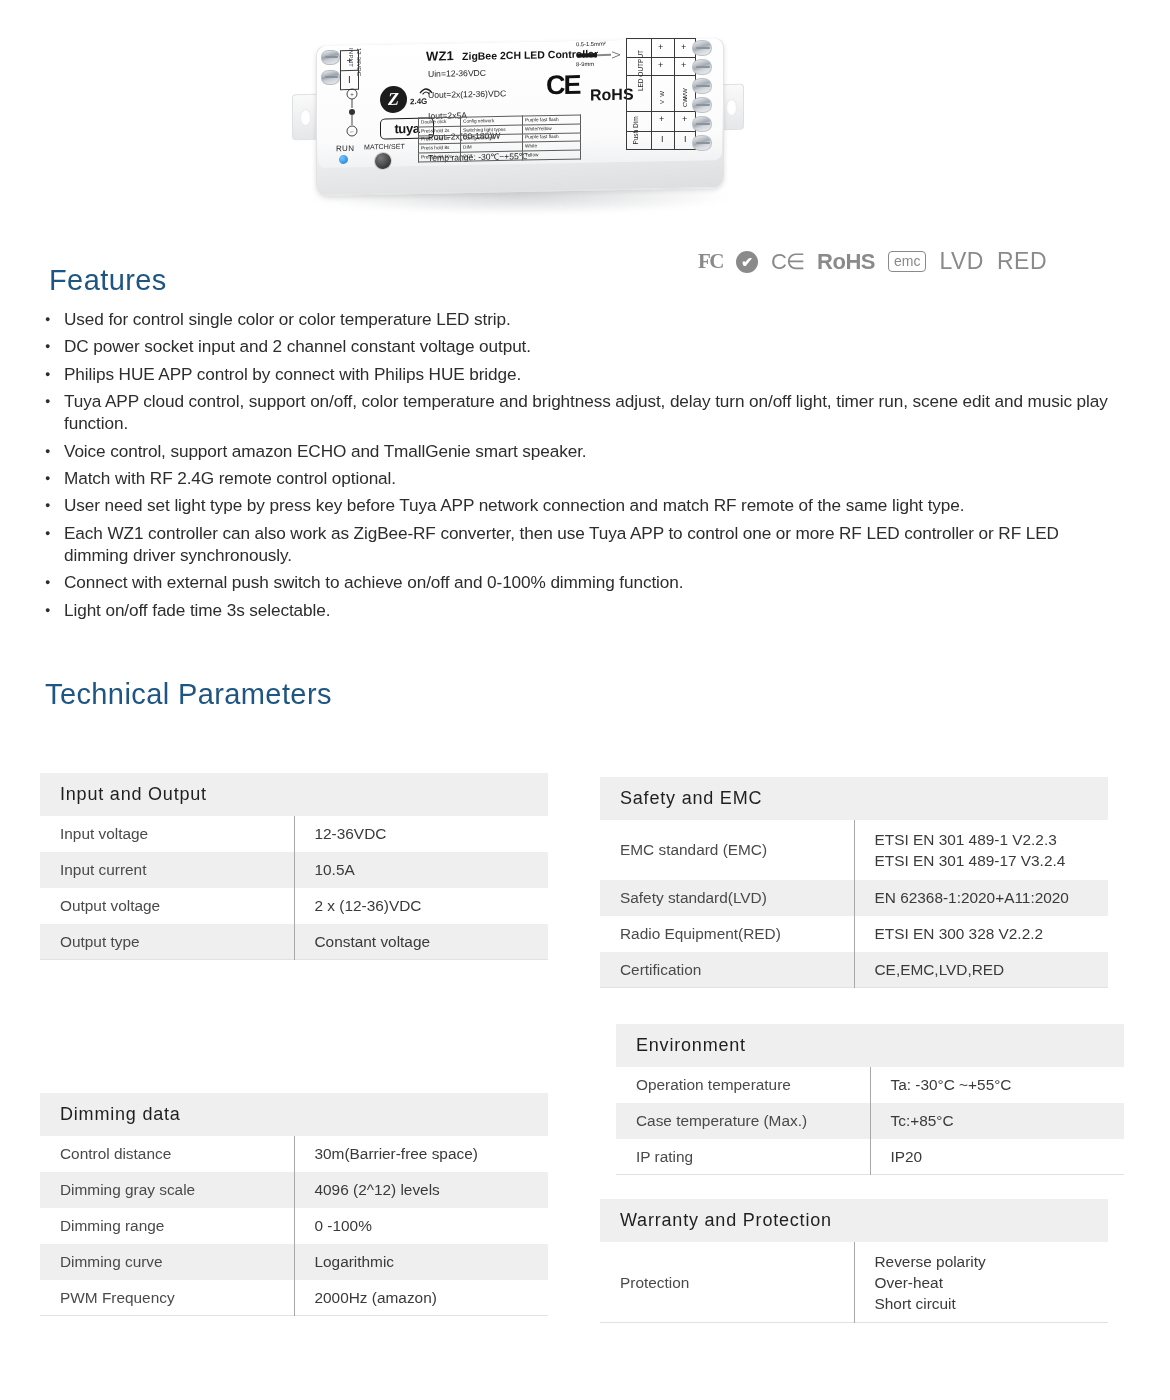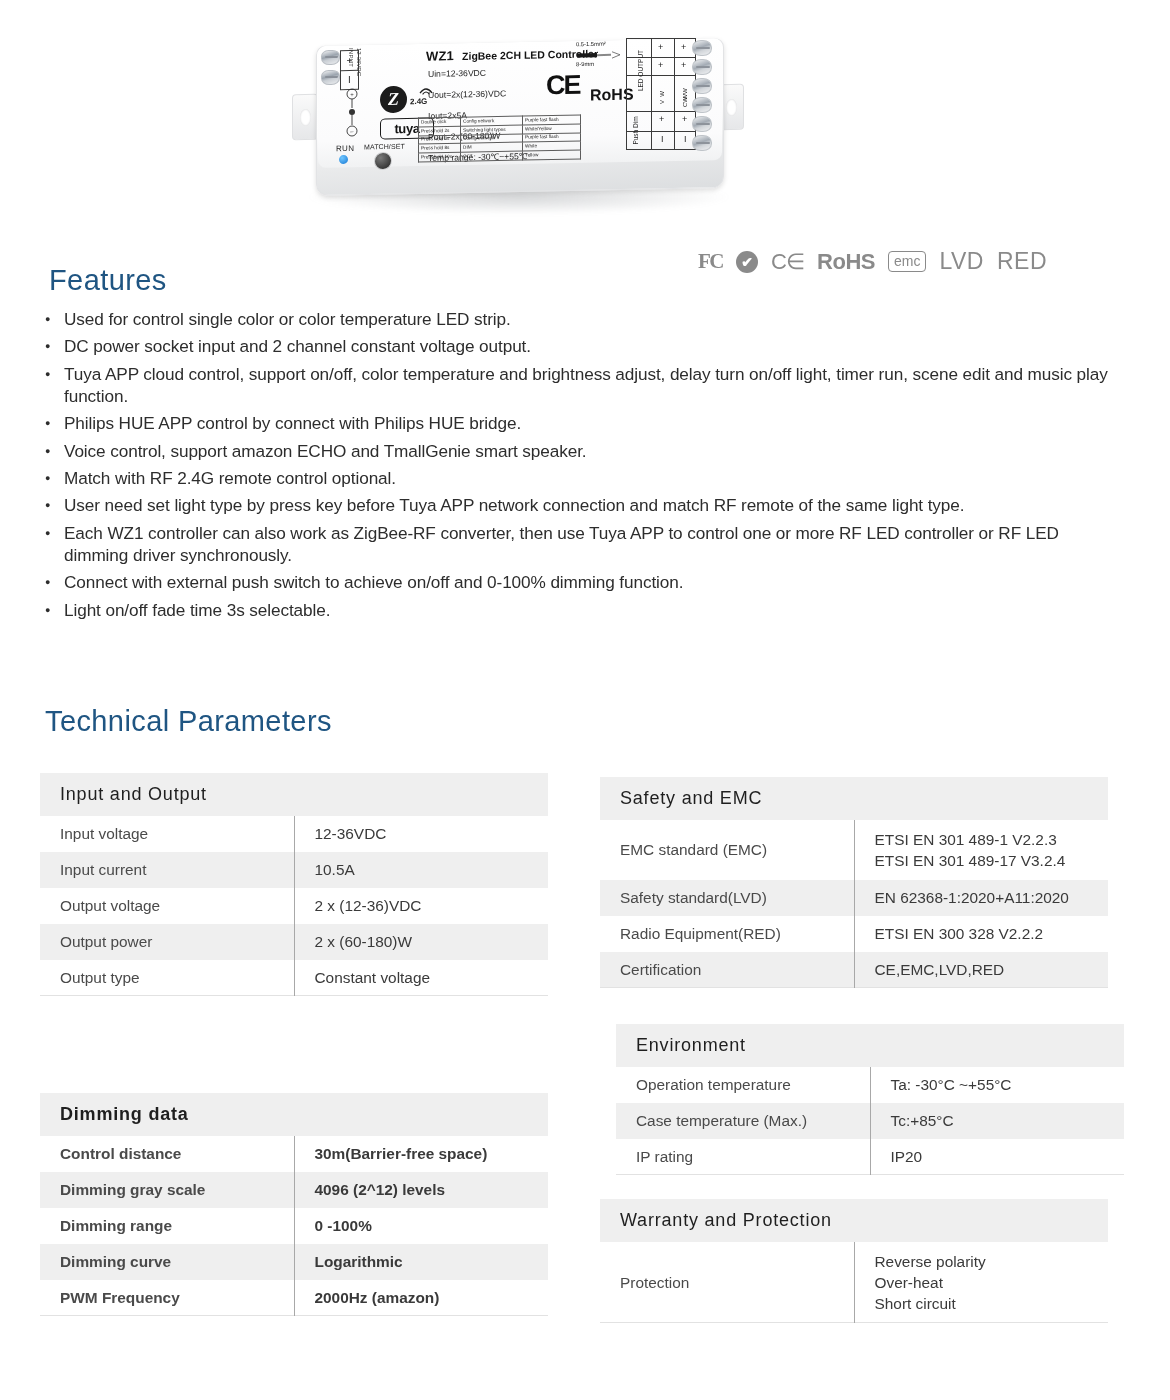--- a/index.html
+++ b/index.html
@@ -223,21 +223,21 @@
   }
   .cert-lvd, .cert-red { font-size: 23px; font-weight: 400; letter-spacing: .5px; }
 
   
   .sec-title {
     position: absolute; color: #1f5582; font-weight: 400;
     font-size: 29px; letter-spacing: .4px;
     font-family: "Liberation Sans", sans-serif;
   }
   #features-title { left: 49px; top: 264px; }
-  #tech-title { left: 45px; top: 705px; }
+  #tech-title { left: 45px; top: 678px; }
 
   
   .features {
     position: absolute; left: 45px; top: 308px; width: 1080px;
     list-style: none;
   }
   .features li {
     position: relative; padding-left: 19px;
     font-size: 17.2px; line-height: 22px; color: #2d2d2d;
     margin-bottom: 5.4px; letter-spacing: -.1px;
@@ -260,21 +260,21 @@
   }
   .spec-table tbody tr td { padding: 9px 0 9px 20px; vertical-align: middle; }
   .spec-table tbody tr:nth-child(odd) td { background: #efefef; }
   .spec-table tbody tr:nth-child(even) td { background: #ffffff; }
   .spec-table td.k { width: 243px; color: #4a4a4a; }
   .spec-table td.v { border-left: 1px solid #a8a8a8; padding-left: 20px; color: #3a3a3a; }
   .spec-table tbody tr:last-child td { box-shadow: inset 0 -1px 0 #e2e2e2; }
   .multi { white-space: pre-line; line-height: 21px; }
 
   #tbl-io { left: 40px; top: 773px; }
-  #tbl-dim { left: 40px; top: 1093px; font-weight: bold; }
+  #tbl-dim { left: 40px; top: 1093px; }
   #tbl-safety { left: 600px; top: 777px; }
   #tbl-env { left: 616px; top: 1024px; }
   #tbl-warranty { left: 600px; top: 1199px; }
 
   .clip-bottom { position: absolute; left: 0; top: 1368px; width: 1170px; height: 34px; background: #fff; }
 </style>
 </head>
 <body>
 
 <div class="page">
@@ -410,22 +410,22 @@
     <span class="cert-emc">emc</span>
     <span class="cert-lvd">LVD</span>
     <span class="cert-red">RED</span>
   </div>
 
   <div class="sec-title" id="features-title">Features</div>
 
   <ul class="features">
     <li>Used for control single color or color temperature LED strip.</li>
     <li> DC power socket input and 2 channel constant voltage output.</li>
+    <li>Philips HUE APP control by connect with Philips HUE bridge.</li>
     <li>Tuya APP cloud control, support on/off, color temperature and brightness adjust, delay turn on/off light, timer run, scene edit and music play function.</li>
-    <li>Philips HUE APP control by connect with Philips HUE bridge.</li>
     <li>Voice control, support amazon ECHO and TmallGenie smart speaker.</li>
     <li>Match with RF 2.4G remote control optional.</li>
     <li>User need set light type by press key before Tuya APP network connection and match RF remote of the same light type.</li>
     <li>Each WZ1 controller can also work as ZigBee-RF converter, then use Tuya APP to control one or more RF LED controller or RF LED dimming driver synchronously.</li>
     <li>Connect with external push switch to achieve on/off and 0-100% dimming function.</li>
     <li>Light on/off fade time 3s selectable.</li>
   </ul>
 
   <div class="sec-title" id="tech-title">Technical Parameters</div>
 
@@ -440,24 +440,20 @@
         </tr>
       <tr>
           <td class="k">Input current</td>
           <td class="v">10.5A</td>
         </tr>
       <tr>
           <td class="k">Output voltage</td>
           <td class="v">2 x (12-36)VDC</td>
         </tr>
       <tr>
-          <td class="k">Output power</td>
-          <td class="v">2 x (60-180)W</td>
-        </tr>
-      <tr>
           <td class="k">Output type</td>
           <td class="v">Constant voltage</td>
         </tr>
     </tbody>
   </table>
 
   <table class="spec-table" id="tbl-dim">
     <tbody>
       <tr class="thead">
           <td colspan="2">Dimming data</td>

